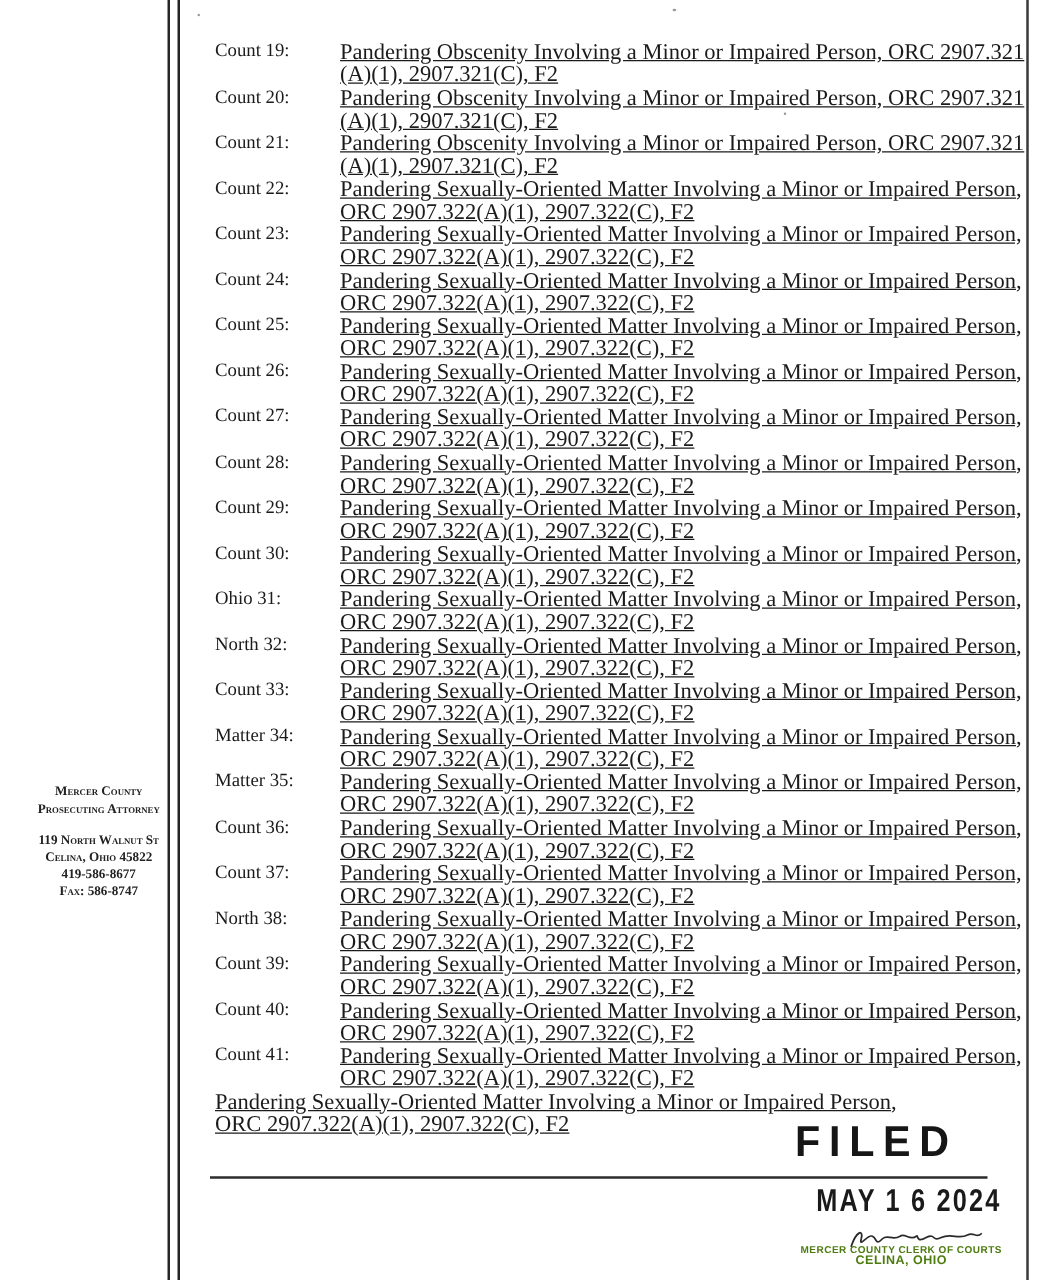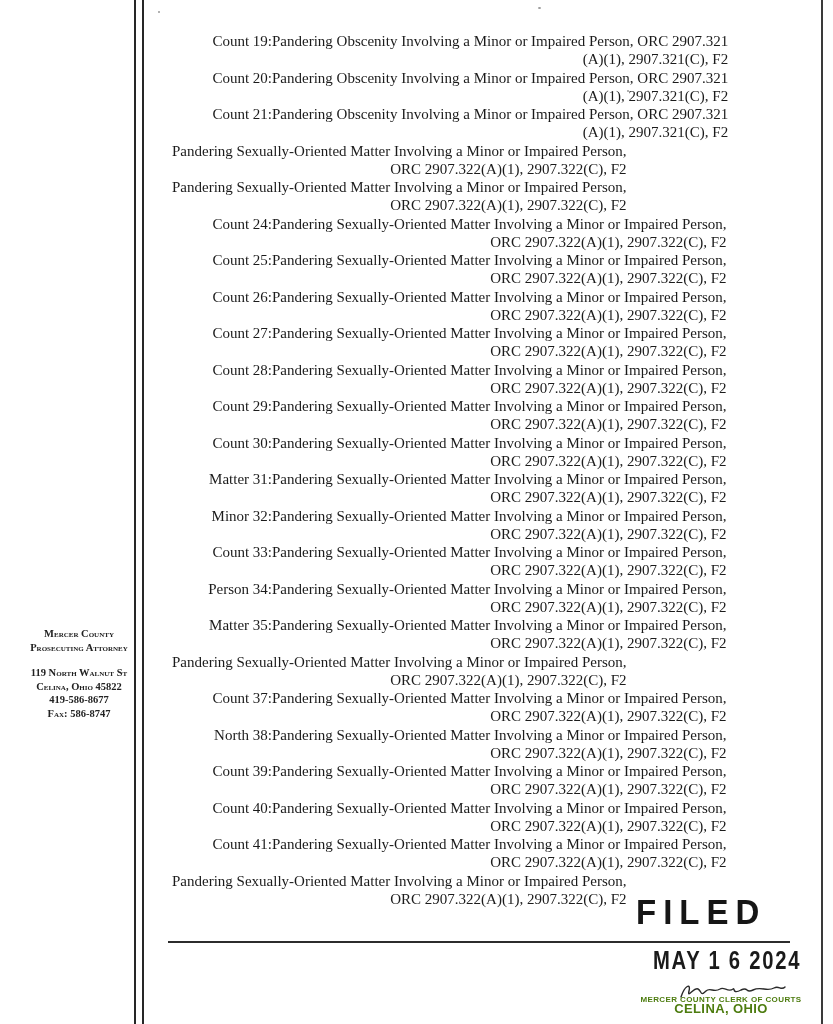--- a/index.html
+++ b/index.html
@@ -31,29 +31,29 @@
     font-variant: small-caps;
     font-weight: bold;
     font-size: 10.5px;
     line-height: 13.5px;
     color: #222;
   }
   .lh-gap { height: 12px; }
 
   
   .counts {
-    position: absolute; left: 172px; top: 32px; right: 5px; text-align: right;
+    position: absolute; left: 172px; top: 32px; right: 5px;
   }
   .count-row { display: flex; height: 36.5px; }
   .count-label {
     width: 100px; flex: 0 0 100px;
     font-size: 15px; line-height: 18.25px;
     white-space: nowrap;
   }
-  .count-desc { font-size: 15px; line-height: 18.25px; }
+  .count-desc { font-size: 18px; line-height: 18.25px; text-decoration: underline; }
   .count-desc div { white-space: nowrap; }
 
   
   .filed-stamp {
     position: absolute; left: 636px; top: 893px;
     font-family: "Liberation Sans", sans-serif;
     font-weight: bold; font-size: 33px; letter-spacing: 7px;
     color: #161616;
     transform: scaleY(1.05); transform-origin: left top;
   }
@@ -69,21 +69,21 @@
     transform: scale(0.88, 1.1); transform-origin: left top;
   }
   .clerk-block {
     position: absolute; left: 622px; top: 980px; width: 198px;
     text-align: center;
     font-family: "Liberation Sans", sans-serif;
     color: #4d7c0f;
   }
   .clerk-sig { display: block; margin: 0 auto -9px 55px; }
   .clerk-title { font-size: 8px; font-weight: bold; letter-spacing: 0.4px; line-height: 9px; }
-  .clerk-city  { font-size: 13px; font-weight: bold; letter-spacing: 0.4px; line-height: 9px; }
+  .clerk-city  { font-size: 10px; font-weight: bold; letter-spacing: 0.4px; line-height: 9px; }
 </style>
 </head>
 <body>
 
 <div class="page">
 
   <div class="rule-left"></div>
   <div class="rule-right"></div>
 
   <div class="speck" style="left:158px;top:11px;width:2px;height:2px;"></div>
@@ -120,27 +120,29 @@
 
       <div class="count-row">
         <div class="count-label">Count 21:</div>
         <div class="count-desc">
           <div>Pandering Obscenity Involving a Minor or Impaired Person, ORC 2907.321</div>
           <div>(A)(1), 2907.321(C), F2</div>
         </div>
       </div>
 
       <div class="count-row">
-        <div class="count-desc">
-          <div>Pandering Sexually-Oriented Matter Involving a Minor or Impaired Person,</div>
-          <div>ORC 2907.322(A)(1), 2907.322(C), F2</div>
-        </div>
-      </div>
-
-      <div class="count-row">
+        <div class="count-label">Count 22:</div>
+        <div class="count-desc">
+          <div>Pandering Sexually-Oriented Matter Involving a Minor or Impaired Person,</div>
+          <div>ORC 2907.322(A)(1), 2907.322(C), F2</div>
+        </div>
+      </div>
+
+      <div class="count-row">
+        <div class="count-label">Count 23:</div>
         <div class="count-desc">
           <div>Pandering Sexually-Oriented Matter Involving a Minor or Impaired Person,</div>
           <div>ORC 2907.322(A)(1), 2907.322(C), F2</div>
         </div>
       </div>
 
       <div class="count-row">
         <div class="count-label">Count 24:</div>
         <div class="count-desc">
           <div>Pandering Sexually-Oriented Matter Involving a Minor or Impaired Person,</div>
@@ -190,60 +192,61 @@
 
       <div class="count-row">
         <div class="count-label">Count 30:</div>
         <div class="count-desc">
           <div>Pandering Sexually-Oriented Matter Involving a Minor or Impaired Person,</div>
           <div>ORC 2907.322(A)(1), 2907.322(C), F2</div>
         </div>
       </div>
 
       <div class="count-row">
-        <div class="count-label">Matter 31:</div>
-        <div class="count-desc">
-          <div>Pandering Sexually-Oriented Matter Involving a Minor or Impaired Person,</div>
-          <div>ORC 2907.322(A)(1), 2907.322(C), F2</div>
-        </div>
-      </div>
-
-      <div class="count-row">
-        <div class="count-label">Minor 32:</div>
+        <div class="count-label">Ohio 31:</div>
+        <div class="count-desc">
+          <div>Pandering Sexually-Oriented Matter Involving a Minor or Impaired Person,</div>
+          <div>ORC 2907.322(A)(1), 2907.322(C), F2</div>
+        </div>
+      </div>
+
+      <div class="count-row">
+        <div class="count-label">North 32:</div>
         <div class="count-desc">
           <div>Pandering Sexually-Oriented Matter Involving a Minor or Impaired Person,</div>
           <div>ORC 2907.322(A)(1), 2907.322(C), F2</div>
         </div>
       </div>
 
       <div class="count-row">
         <div class="count-label">Count 33:</div>
         <div class="count-desc">
           <div>Pandering Sexually-Oriented Matter Involving a Minor or Impaired Person,</div>
           <div>ORC 2907.322(A)(1), 2907.322(C), F2</div>
         </div>
       </div>
 
       <div class="count-row">
-        <div class="count-label">Person 34:</div>
+        <div class="count-label">Matter 34:</div>
         <div class="count-desc">
           <div>Pandering Sexually-Oriented Matter Involving a Minor or Impaired Person,</div>
           <div>ORC 2907.322(A)(1), 2907.322(C), F2</div>
         </div>
       </div>
 
       <div class="count-row">
         <div class="count-label">Matter 35:</div>
         <div class="count-desc">
           <div>Pandering Sexually-Oriented Matter Involving a Minor or Impaired Person,</div>
           <div>ORC 2907.322(A)(1), 2907.322(C), F2</div>
         </div>
       </div>
 
       <div class="count-row">
+        <div class="count-label">Count 36:</div>
         <div class="count-desc">
           <div>Pandering Sexually-Oriented Matter Involving a Minor or Impaired Person,</div>
           <div>ORC 2907.322(A)(1), 2907.322(C), F2</div>
         </div>
       </div>
 
       <div class="count-row">
         <div class="count-label">Count 37:</div>
         <div class="count-desc">
           <div>Pandering Sexually-Oriented Matter Involving a Minor or Impaired Person,</div>

